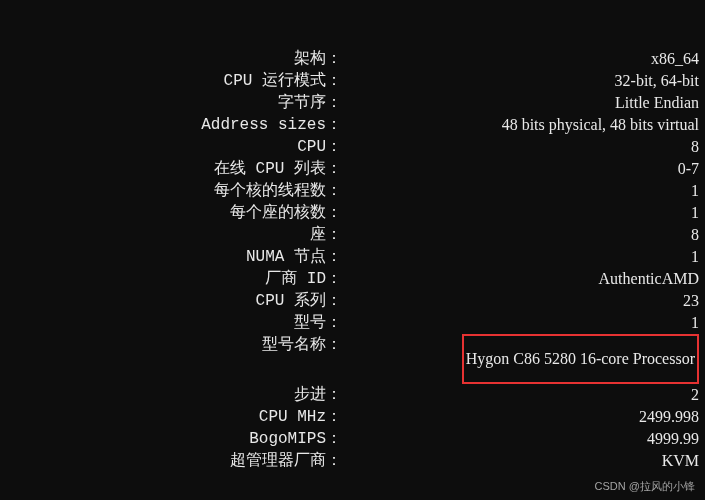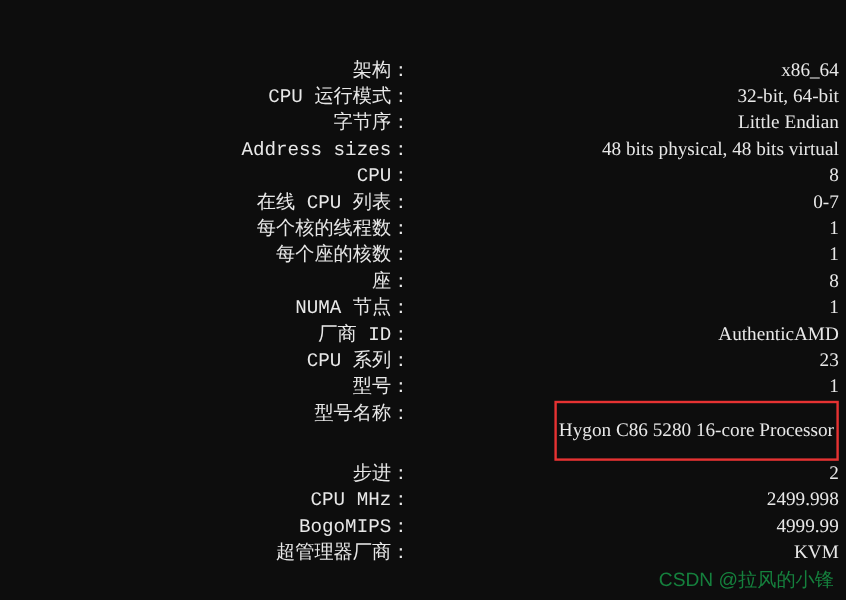--- a/index.html
+++ b/index.html
@@ -33,22 +33,22 @@
   }
   .ghost.g1 { top: 30px; left: 60px; }
   .ghost.g2 { top: 96px; left: 58px; }
   .ghost.g3 { top: 118px; left: 58px; }
   .ghost.g4 { top: 206px; left: 58px; }
   .ghost.g5 { top: 228px; left: 58px; }
   .ghost.g6 { top: 250px; left: 70px; }
   .watermark {
     position: absolute;
     bottom: 6px; right: 10px;
-    font-size: 16px;
-    color: #15803d;
+    font-size: 11px;
+    color: #a3a3a3;
     font-family: sans-serif;
   }
 </style>
 </head>
 <body>
 
 <div class="ghost g1">密码：Huayun@123</div>
 <div class="ghost g2">23.110.173</div>
 <div class="ghost g3">root</div>
 <div class="ghost g4">银河麒麟高级服务</div>

